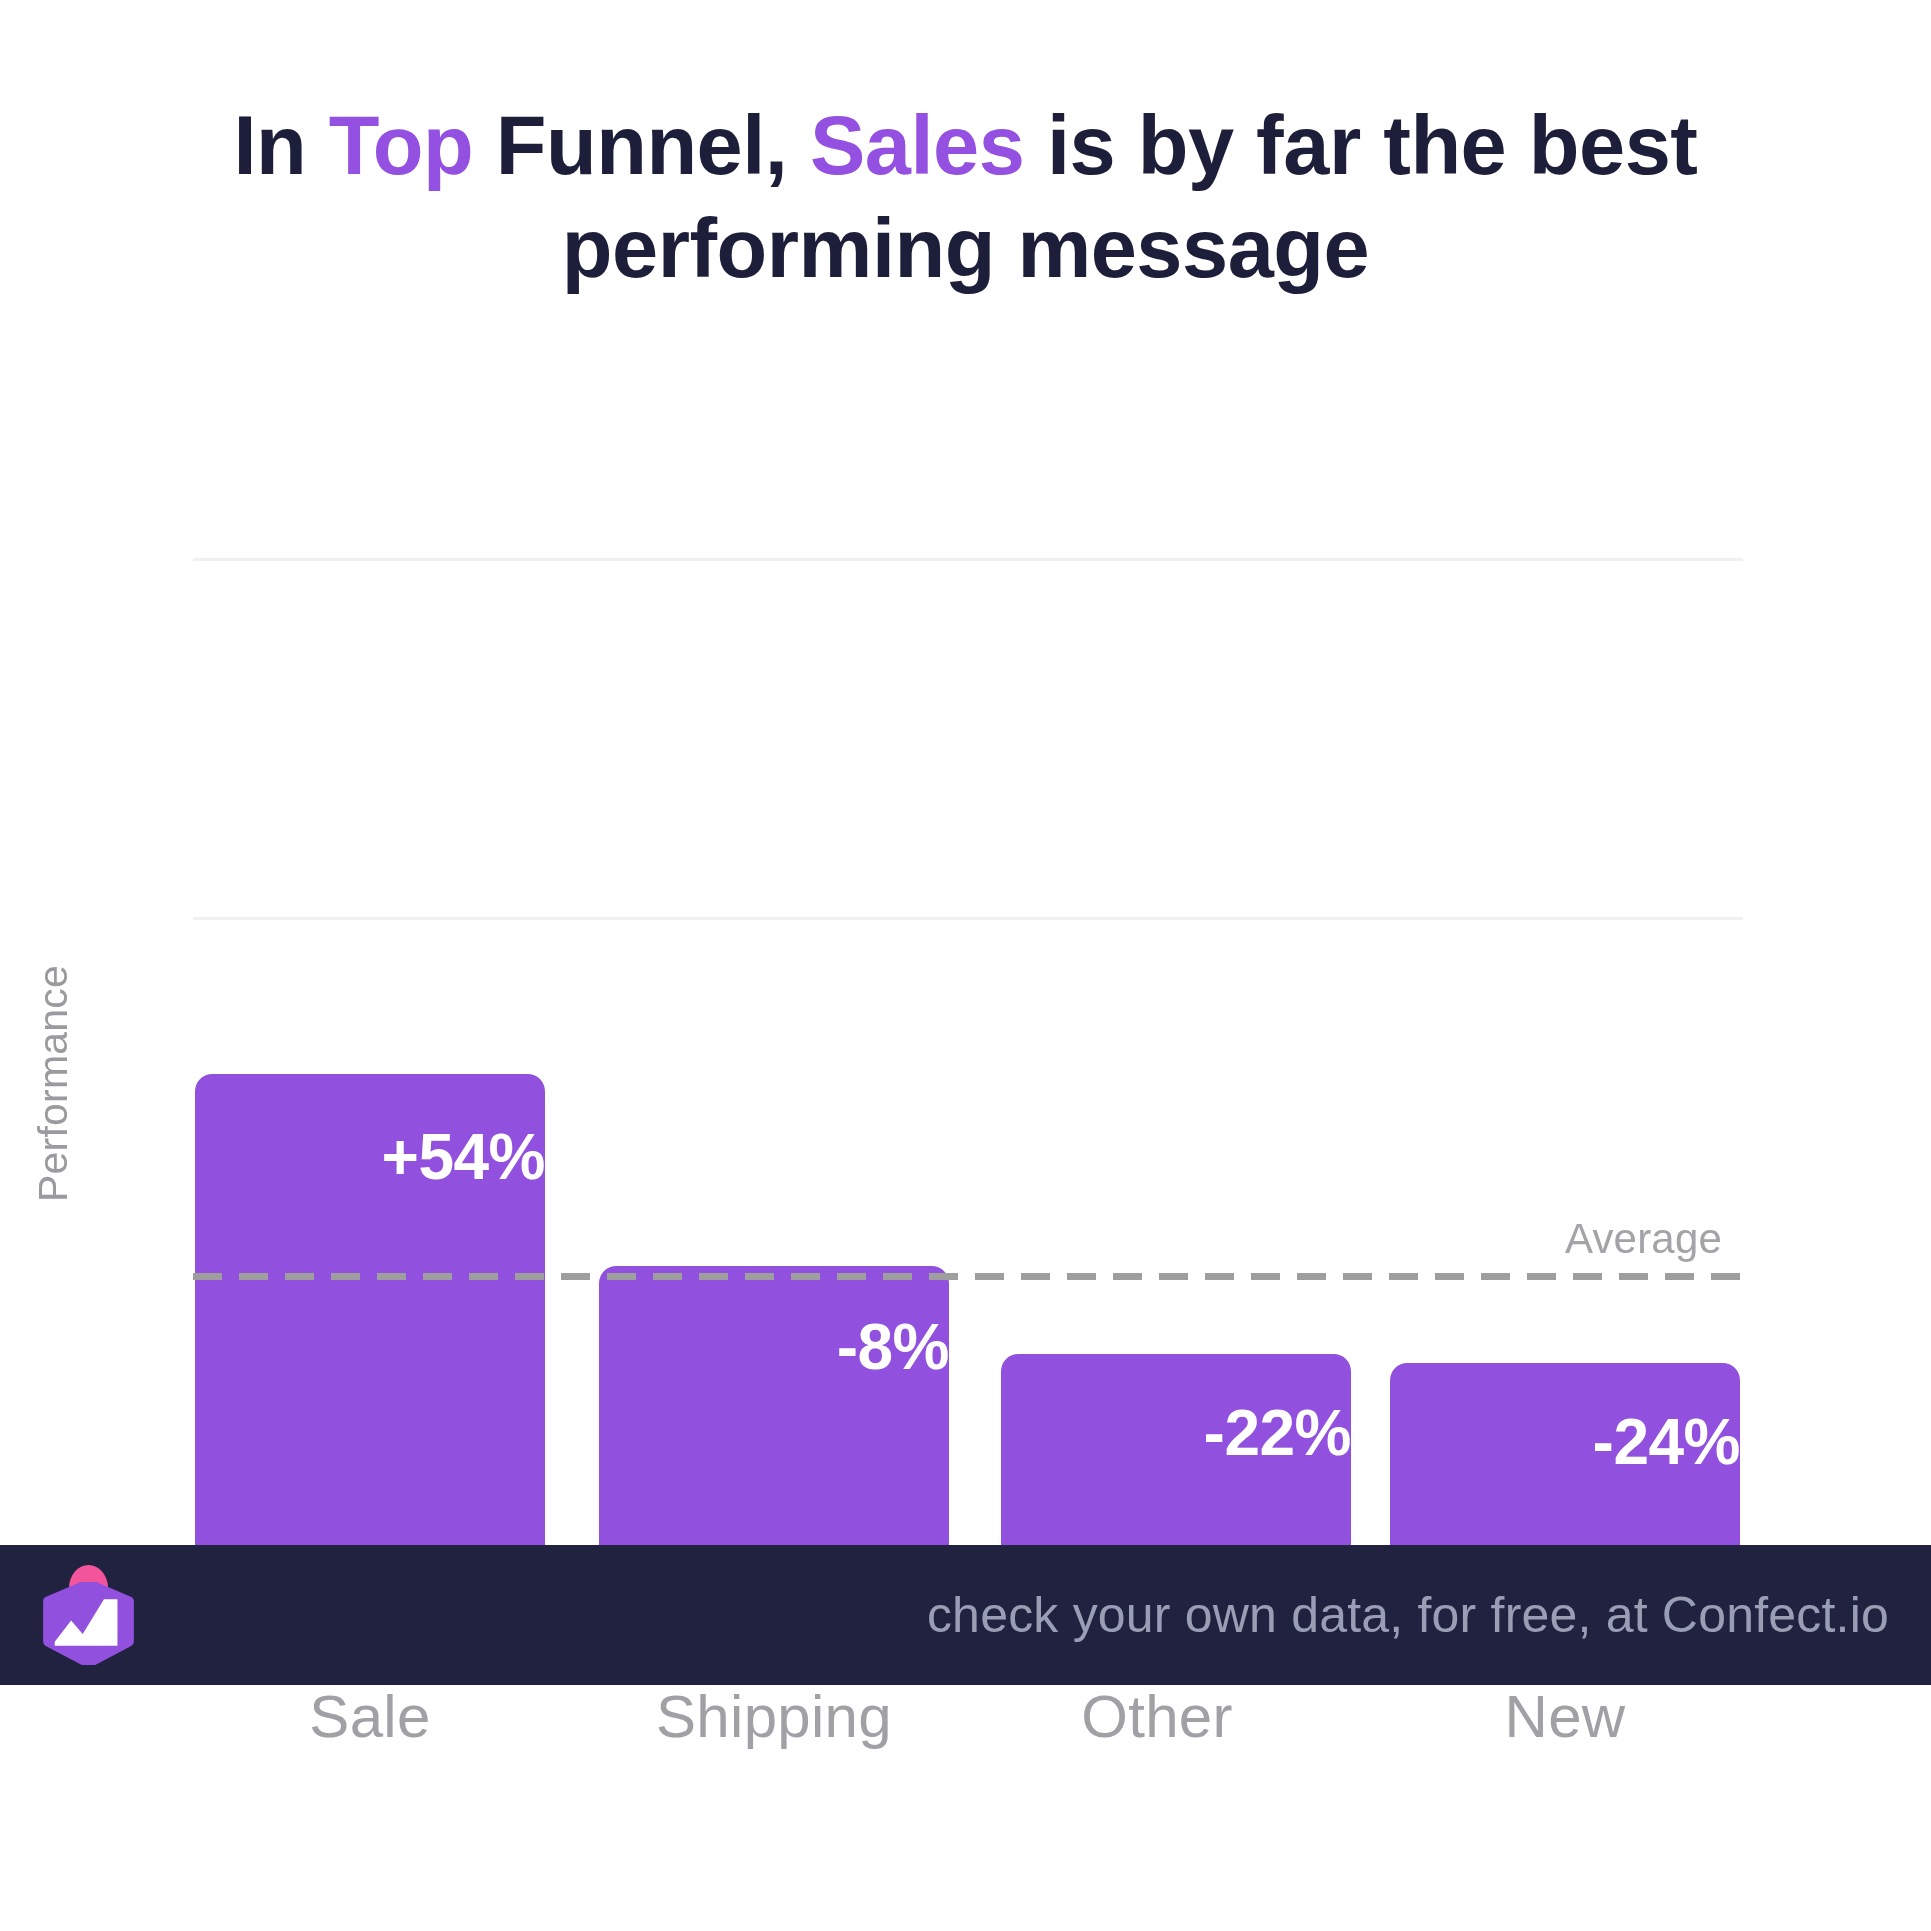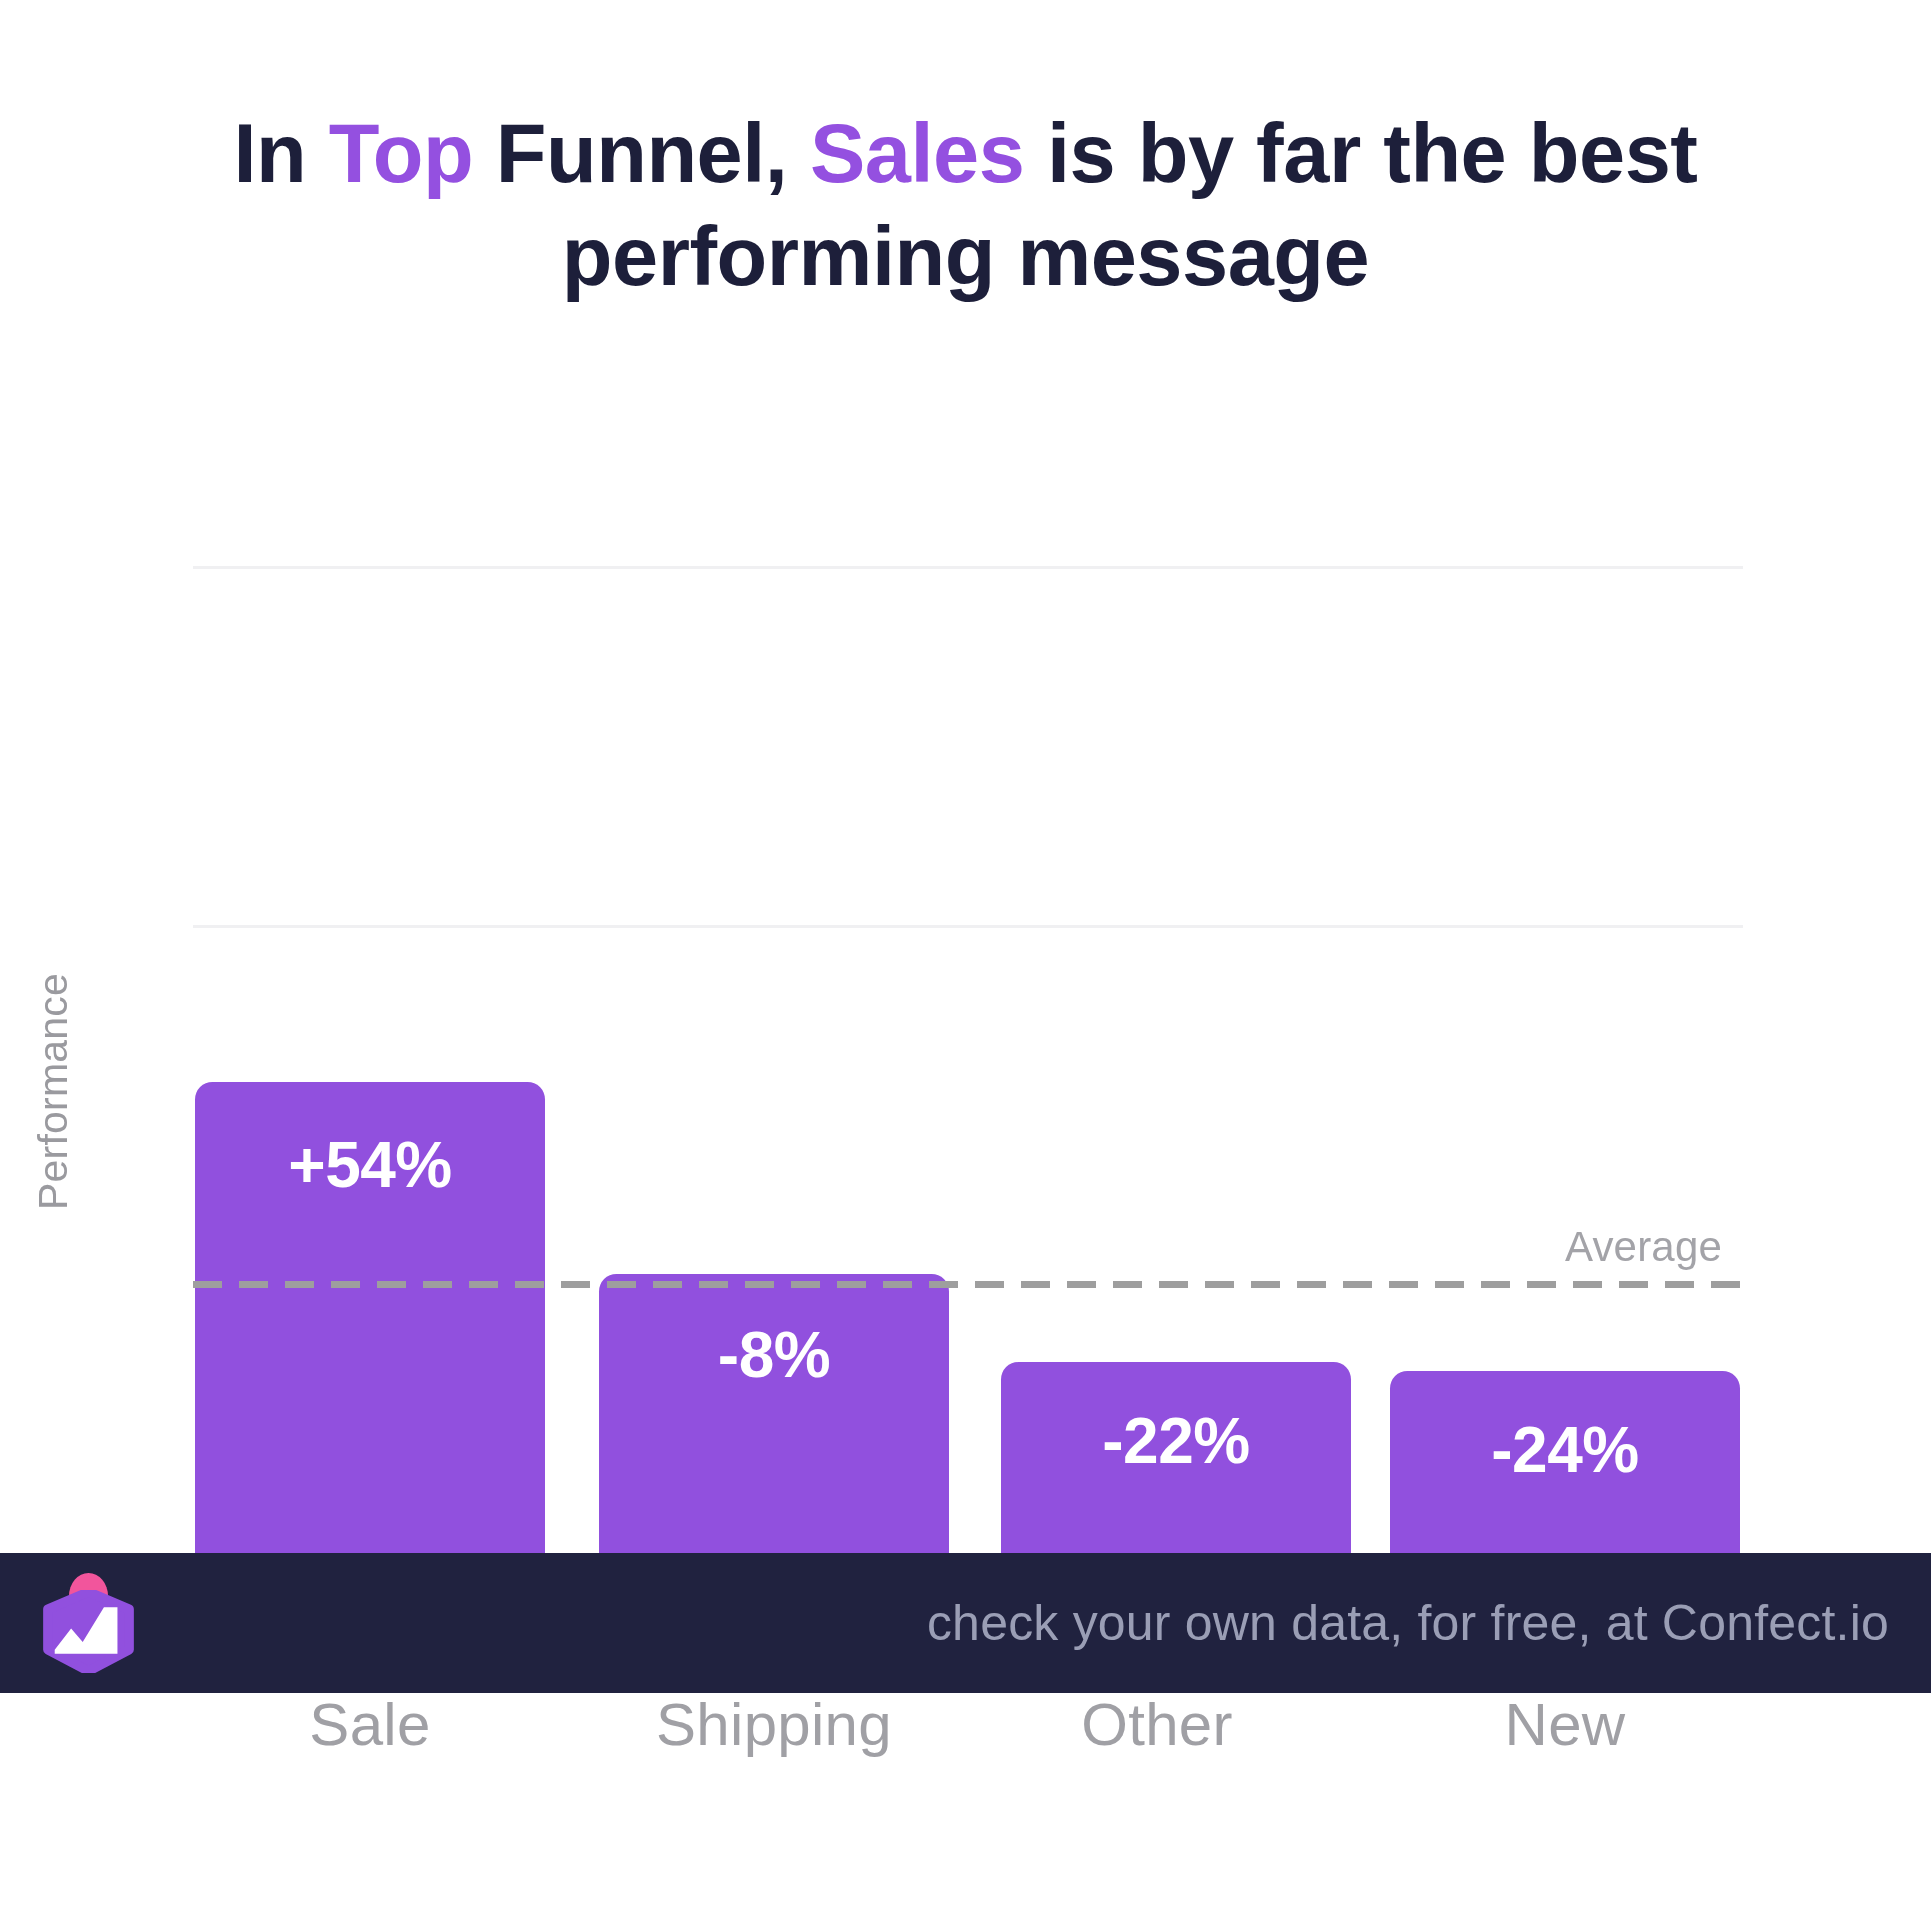--- a/index.html
+++ b/index.html
@@ -6,21 +6,20 @@
   html, body {
     width:1931px; height:1931px;
     background:#ffffff;
     font-family:"Liberation Sans", sans-serif;
     overflow:hidden;
   }
   #root {
     position:relative;
     width:1931px; height:1685px;
     background:#ffffff;
-    margin-top:8px;
   }
 
   
   .title {
     position:absolute;
     left:116px; top:95px;
     width:1699px;
     text-align:center;
     font-size:83px;
     line-height:1.24;
@@ -71,21 +70,21 @@
 
   .bar {
     position:absolute;
     background:#9150de;
     border-radius:17.4px 17.4px 0 0;
     bottom:153px;
   }
   .bar .val {
     position:absolute;
     left:0; right:0;
-    text-align:center;
+    text-align:right;
     color:#ffffff;
     font-size:64px;
     font-weight:700;
     letter-spacing:-0.5px;
   }
 
   .baseline {
     position:absolute;
     left:193px;
     top:1638px;

